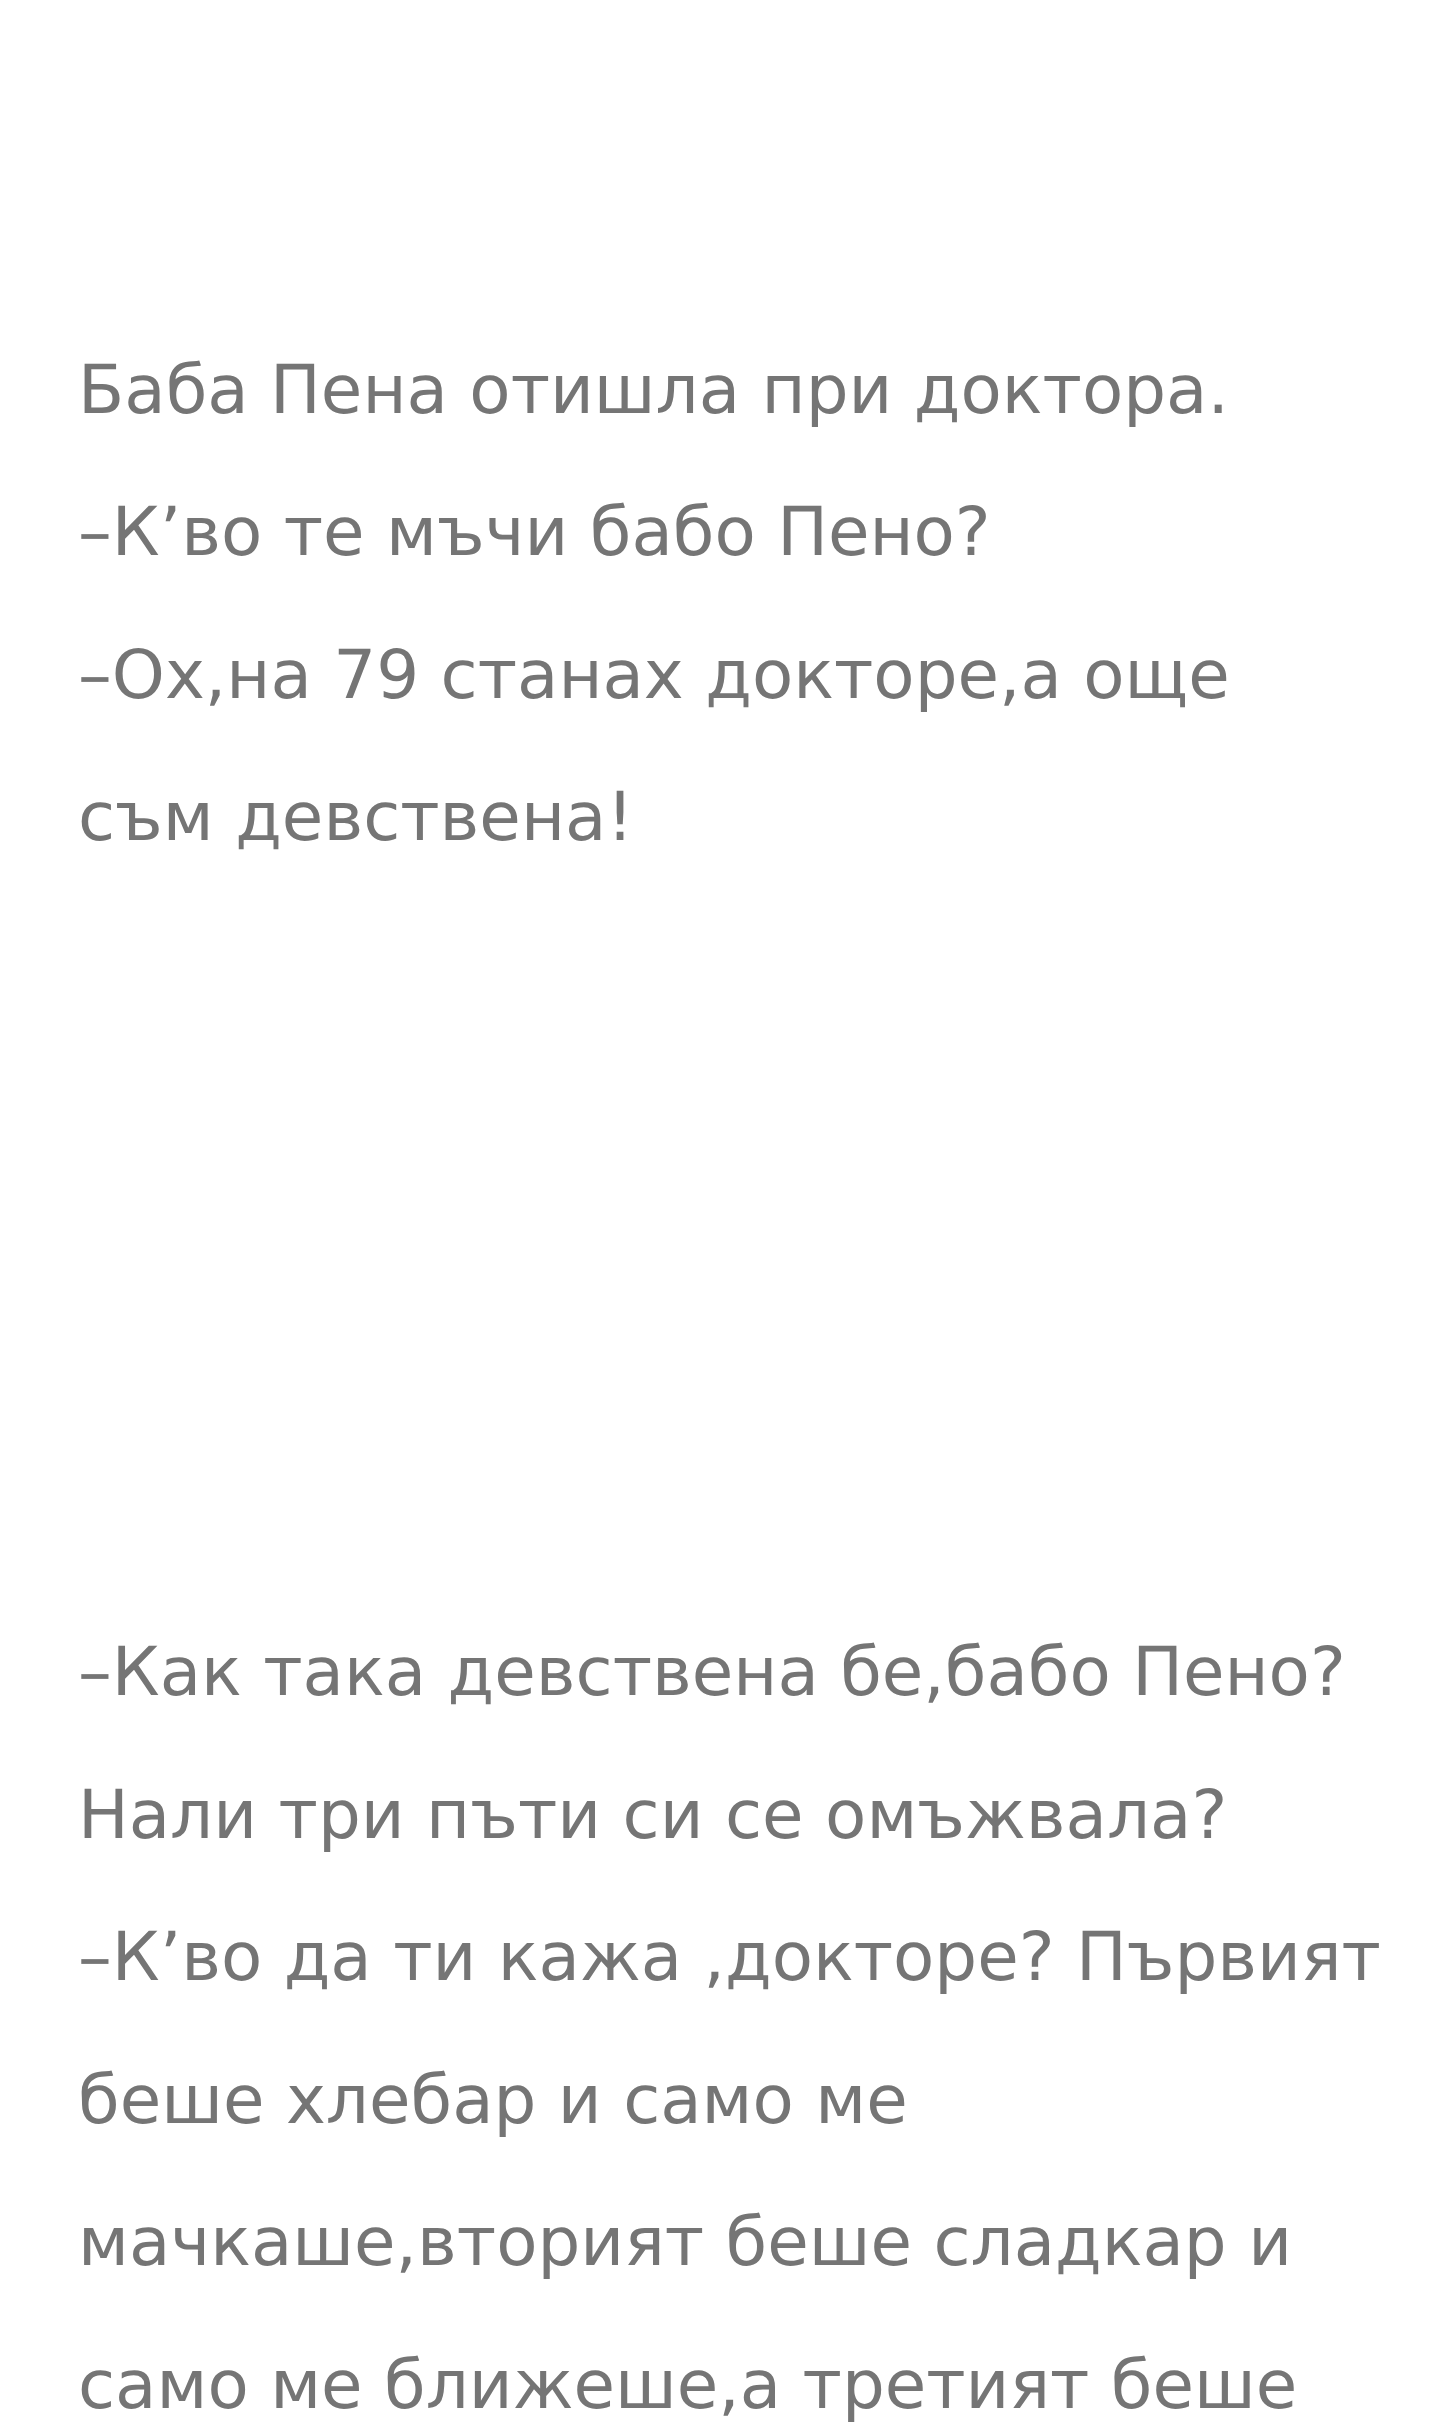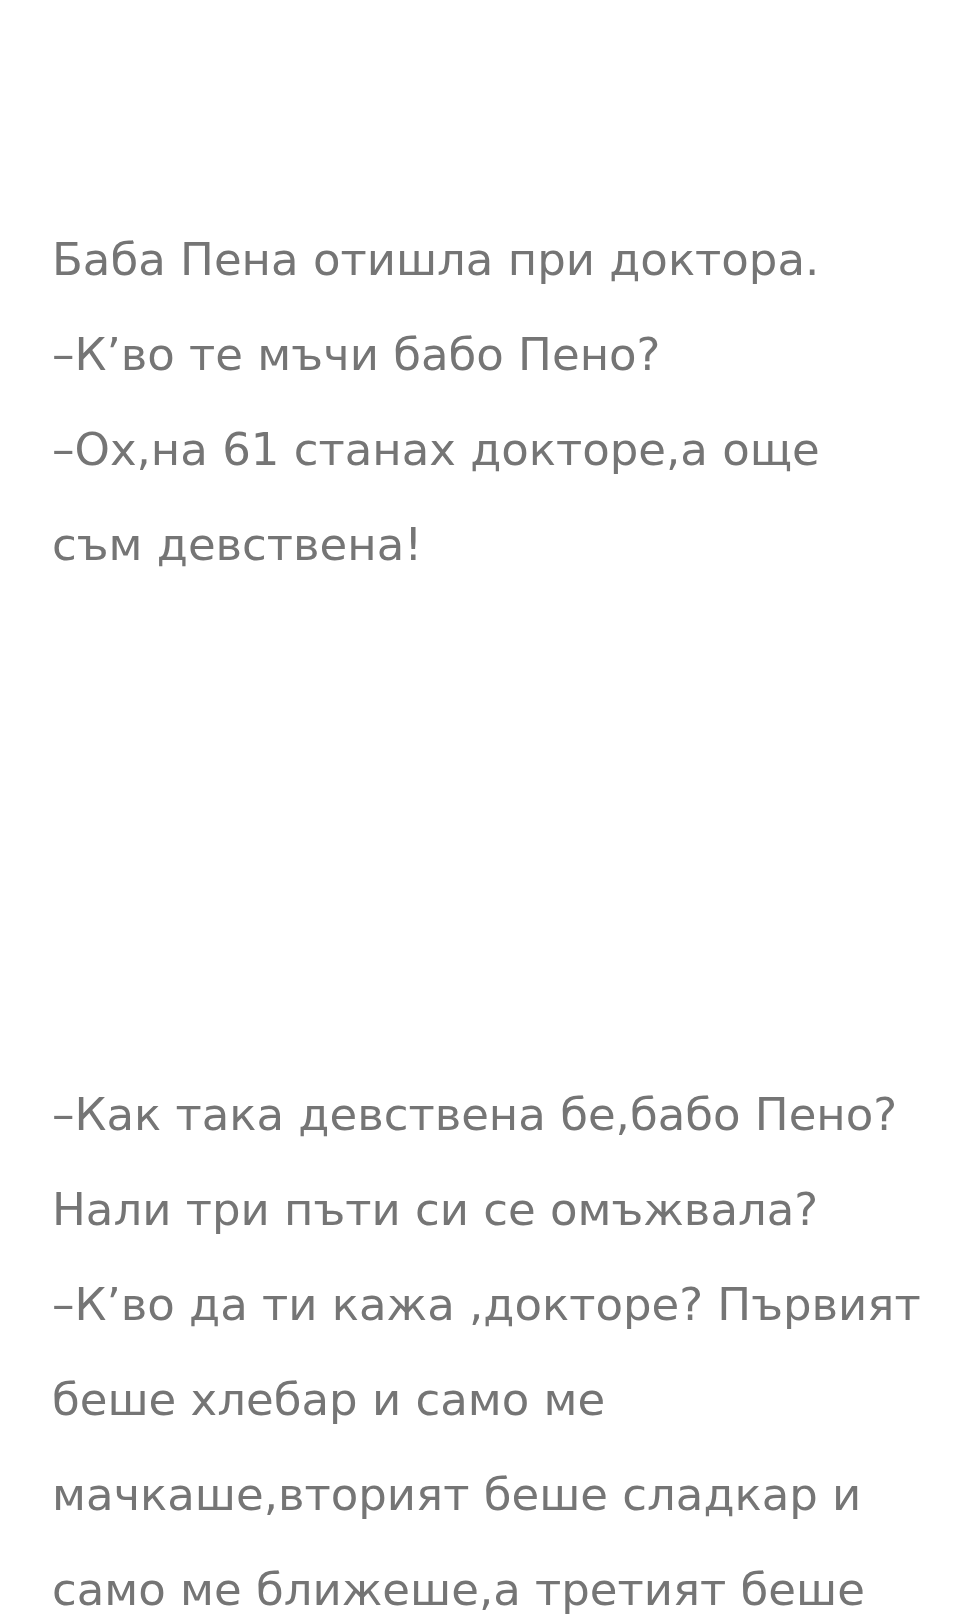--- a/index.html
+++ b/index.html
@@ -39,18 +39,18 @@
     height: 95px;
   }
 </style>
 </head>
 <body>
 
 <div class="page">
   <div class="joke-text">
     <p class="para">Баба Пена отишла при доктора.
 –К’во те мъчи бабо Пено?
-–Ох,на 61 станах докторе,а още съм девствена!</p>
+–Ох,на 79 станах докторе,а още съм девствена!</p>
     <div class="spacer-line"></div>
     <p class="para">–Как така девствена бе,бабо Пено?Нали три пъти си се омъжвала?
 –К’во да ти кажа ,докторе? Първият беше хлебар и само ме мачкаше,вторият беше сладкар и само ме ближеше,а третият беше политик и само ми обещаваше….</p>
   </div>
 </div>
 
 </body></html>

